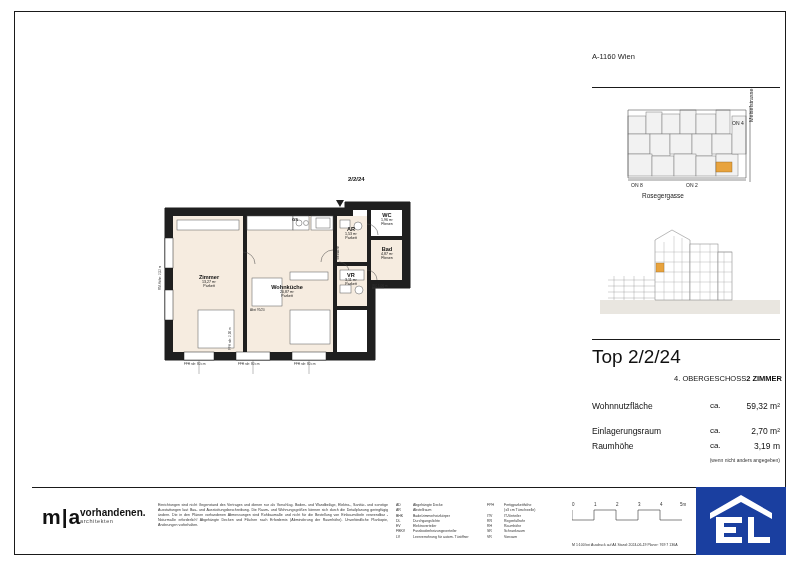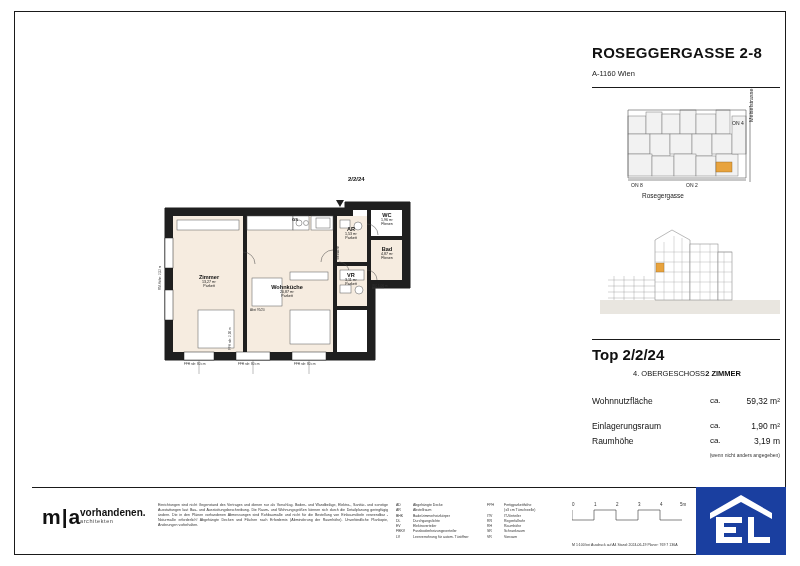--- a/index.html
+++ b/index.html
@@ -94,27 +94,27 @@
     left: 592px; top: 339px;
     width: 188px;
     border-top: 1px solid #1a1a1a;
   }
   .unit-block {
     position: absolute;
     left: 592px; top: 346px;
     width: 190px;
   }
   .unit-title {
-    font-size: 15px;
-    font-weight: bold;
+    font-size: 19px;
+    font-weight: normal;
     color: #111;
   }
   .unit-row {
     display: flex;
-    justify-content: center;
+    justify-content: flex-end;
     font-size: 7.5px;
     margin-top: 6px;
     color: #111;
   }
   .unit-row .left { }
   .unit-row .right { font-weight: bold; }
   .areas { margin-top: 18px; }
   .area-row {
     position: relative;
     height: 15px;
@@ -249,21 +249,20 @@
     color: #111;
   }
 </style>
 </head>
 <body>
 
 <div class="sheet">
   <div class="sheet-border"></div>
 
   <div class="title-block">
-    <div class="proj-title">ROSEGGERGASSE 2-8</div>
     <div class="proj-sub">A-1160 Wien</div>
   </div>
   <div class="hr-head"></div>
 
   <div class="keyplan">
     <svg class="kp-svg" width="180" height="108" viewBox="0 0 180 108">
       <g stroke="#7a7a7a" stroke-width="0.5" fill="#f2f2f2">
         <rect x="28" y="20" width="18" height="18"></rect>
         <rect x="46" y="16" width="16" height="22"></rect>
         <rect x="62" y="18" width="18" height="20"></rect>
@@ -341,21 +340,21 @@
     <div class="areas">
       <div class="area-row">
         <span class="a-label">Wohnnutzfläche</span>
         <span class="a-ca">ca.</span>
         <span class="a-val">59,32 m²</span>
       </div>
       <div style="height:10px"></div>
       <div class="area-row">
         <span class="a-label">Einlagerungsraum</span>
         <span class="a-ca">ca.</span>
-        <span class="a-val">1,90 m²</span>
+        <span class="a-val">2,70 m²</span>
       </div>
       <div class="area-row">
         <span class="a-label">Raumhöhe</span>
         <span class="a-ca">ca.</span>
         <span class="a-val">3,19 m</span>
       </div>
       <div class="area-note">(wenn nicht anders angegeben)</div>
     </div>
   </div>
 

